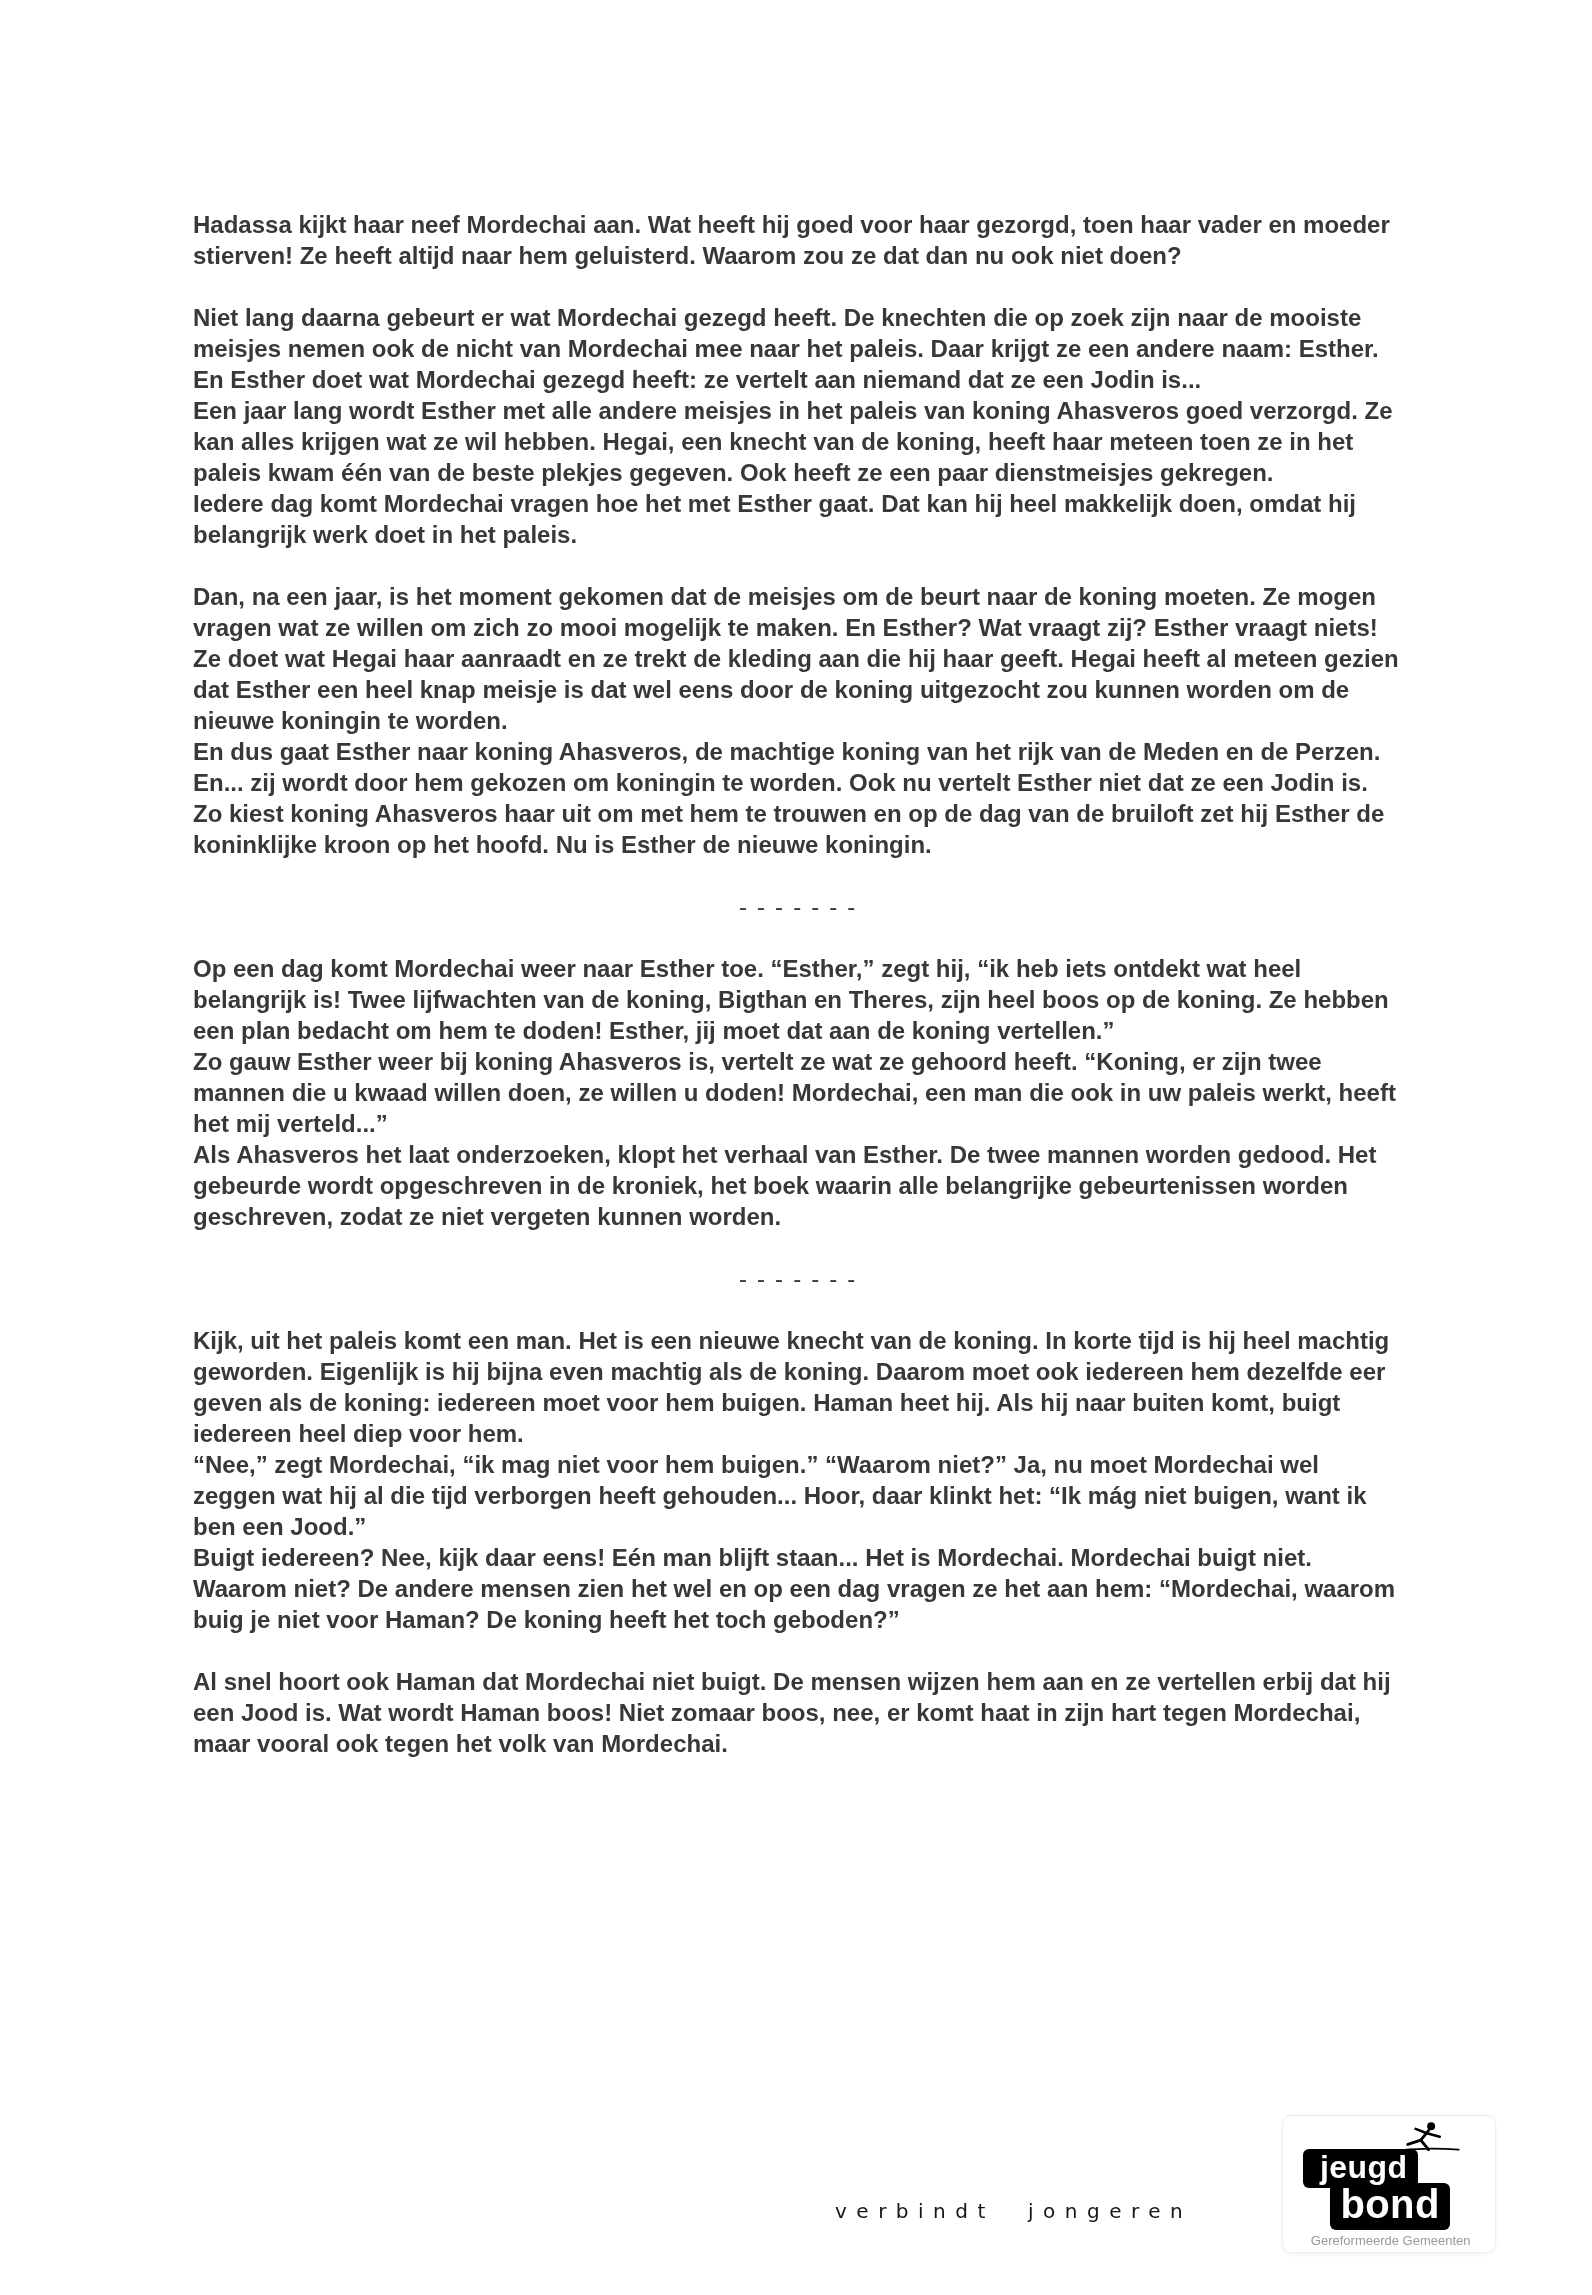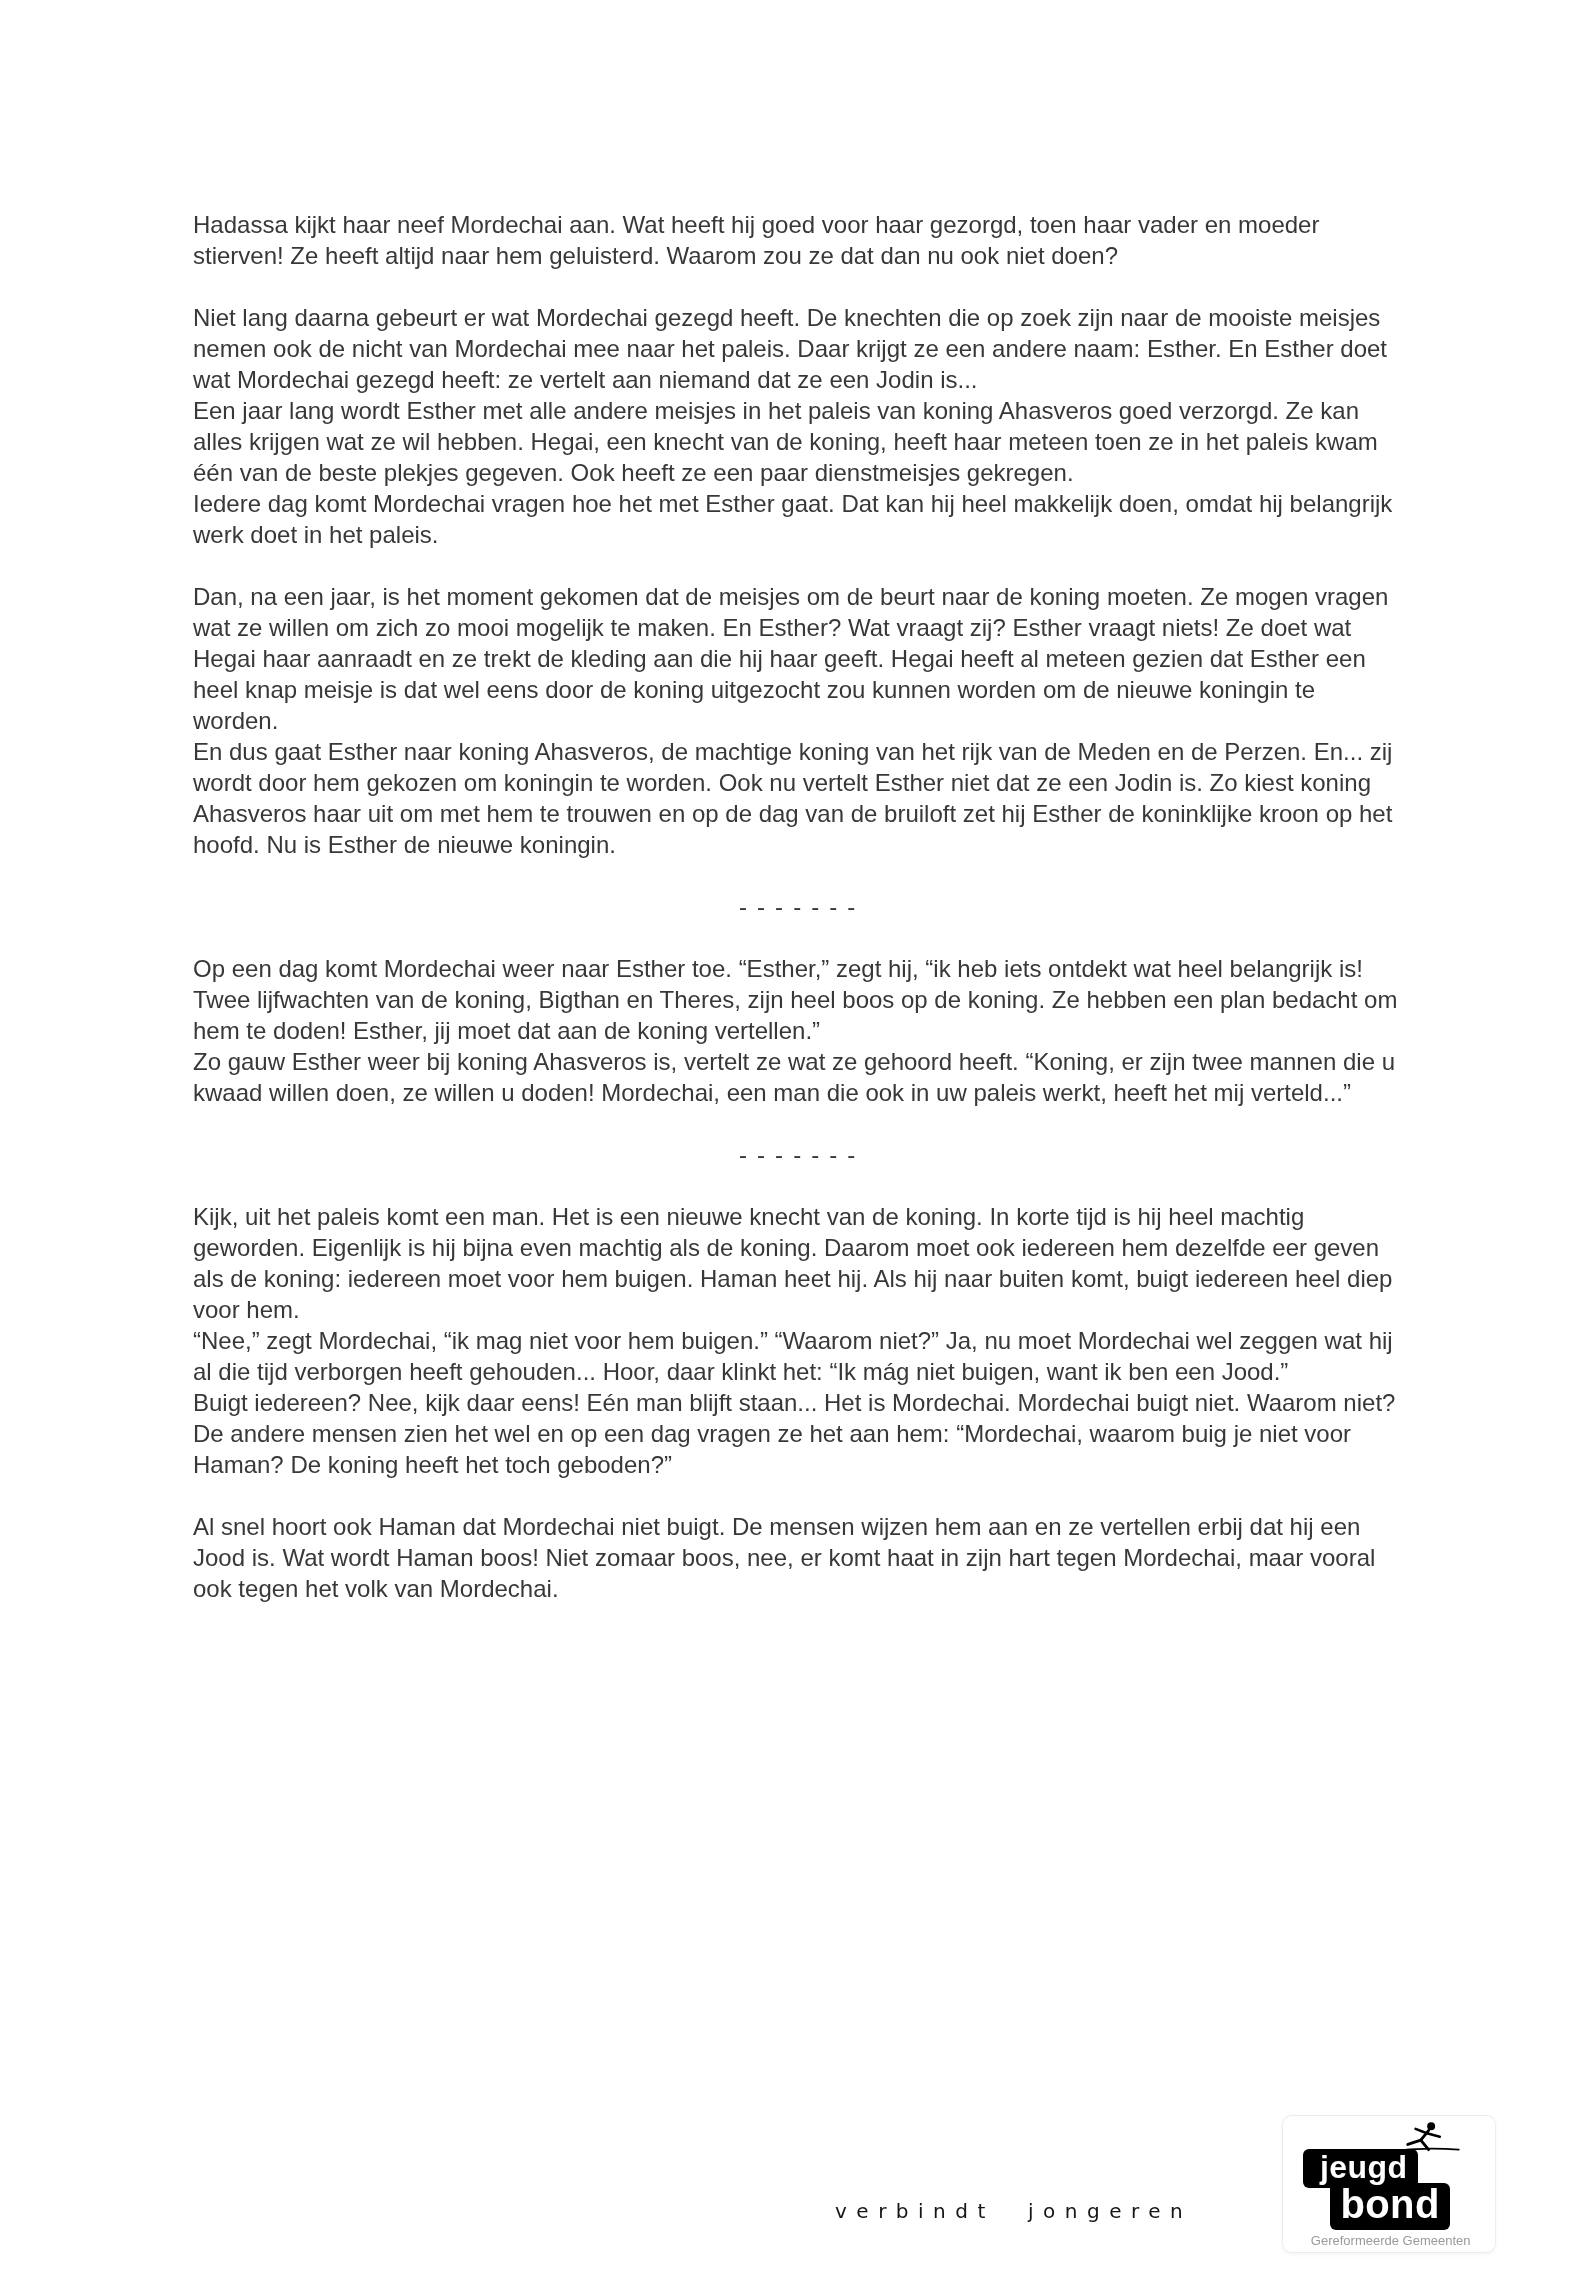--- a/index.html
+++ b/index.html
@@ -14,21 +14,21 @@
   .content {
     position: absolute;
     left: 193px;
     top: 209px;
     width: 1210px;
     font-size: 24px;
     line-height: 31px;
     color: #383838;
   }
   .paragraph { margin: 0 0 31px 0; }
-  .paragraph p { margin: 0; }
+  .paragraph p { margin: 0; font-weight: bold; }
   .separator-row {
     margin: 0 0 31px 0;
     text-align: center;
     letter-spacing: 1.7px;
     color: #383838;
   }
   .footer-tagline {
     position: absolute;
     left: 835px;
     top: 2199px;
@@ -97,20 +97,21 @@
     <div class="paragraph">
       <p>Dan, na een jaar, is het moment gekomen dat de meisjes om de beurt naar de koning moeten. Ze mogen vragen wat ze willen om zich zo mooi mogelijk te maken. En Esther? Wat vraagt zij? Esther vraagt niets! Ze doet wat Hegai haar aanraadt en ze trekt de kleding aan die hij haar geeft. Hegai heeft al meteen gezien dat Esther een heel knap meisje is dat wel eens door de koning uitgezocht zou kunnen worden om de nieuwe koningin te worden.</p>
       <p>En dus gaat Esther naar koning Ahasveros, de machtige koning van het rijk van de Meden en de Perzen. En... zij wordt door hem gekozen om koningin te worden. Ook nu vertelt Esther niet dat ze een Jodin is. Zo kiest koning Ahasveros haar uit om met hem te trouwen en op de dag van de bruiloft zet hij Esther de koninklijke kroon op het hoofd. Nu is Esther de nieuwe koningin.</p>
     </div>
 
     <div class="separator-row">- - - - - - -</div>
 
     <div class="paragraph">
       <p>Op een dag komt Mordechai weer naar Esther toe. “Esther,” zegt hij, “ik heb iets ontdekt wat heel belangrijk is! Twee lijfwachten van de koning, Bigthan en Theres, zijn heel boos op de koning. Ze hebben een plan bedacht om hem te doden! Esther, jij moet dat aan de koning vertellen.”</p>
       <p>Zo gauw Esther weer bij koning Ahasveros is, vertelt ze wat ze gehoord heeft. “Koning, er zijn twee mannen die u kwaad willen doen, ze willen u doden! Mordechai, een man die ook in uw paleis werkt, heeft het mij verteld...”</p>
+      <p>Als Ahasveros het laat onderzoeken, klopt het verhaal van Esther. De twee mannen worden gedood. Het gebeurde wordt opgeschreven in de kroniek, het boek waarin alle belangrijke gebeurtenissen worden geschreven, zodat ze niet vergeten kunnen worden.</p>
     </div>
 
     <div class="separator-row">- - - - - - -</div>
 
     <div class="paragraph">
       <p>Kijk, uit het paleis komt een man. Het is een nieuwe knecht van de koning. In korte tijd is hij heel machtig geworden. Eigenlijk is hij bijna even machtig als de koning. Daarom moet ook iedereen hem dezelfde eer geven als de koning: iedereen moet voor hem buigen. Haman heet hij. Als hij naar buiten komt, buigt iedereen heel diep voor hem.</p>
       <p>“Nee,” zegt Mordechai, “ik mag niet voor hem buigen.” “Waarom niet?” Ja, nu moet Mordechai wel zeggen wat hij al die tijd verborgen heeft gehouden... Hoor, daar klinkt het: “Ik mág niet buigen, want ik ben een Jood.”</p>
       <p>Buigt iedereen? Nee, kijk daar eens! Eén man blijft staan... Het is Mordechai. Mordechai buigt niet. Waarom niet? De andere mensen zien het wel en op een dag vragen ze het aan hem: “Mordechai, waarom buig je niet voor Haman? De koning heeft het toch geboden?”</p>
     </div>
 

